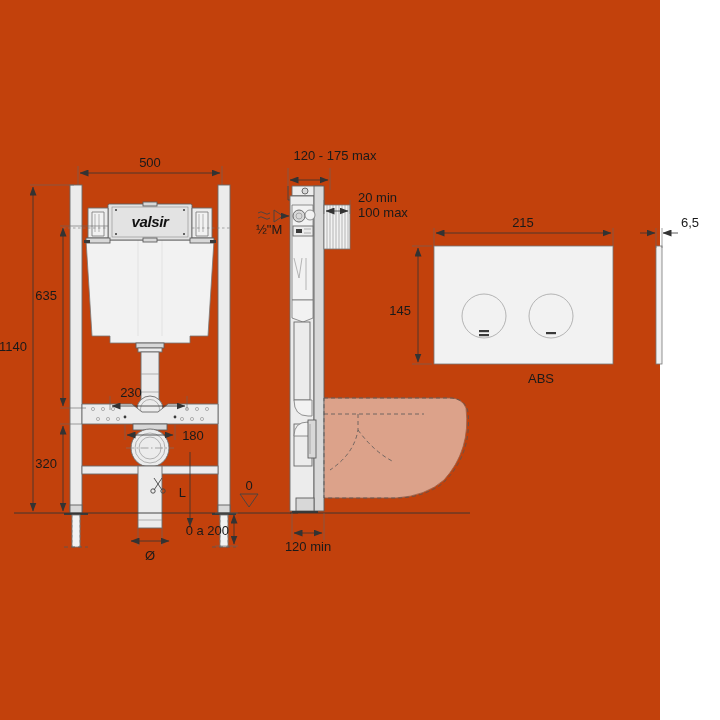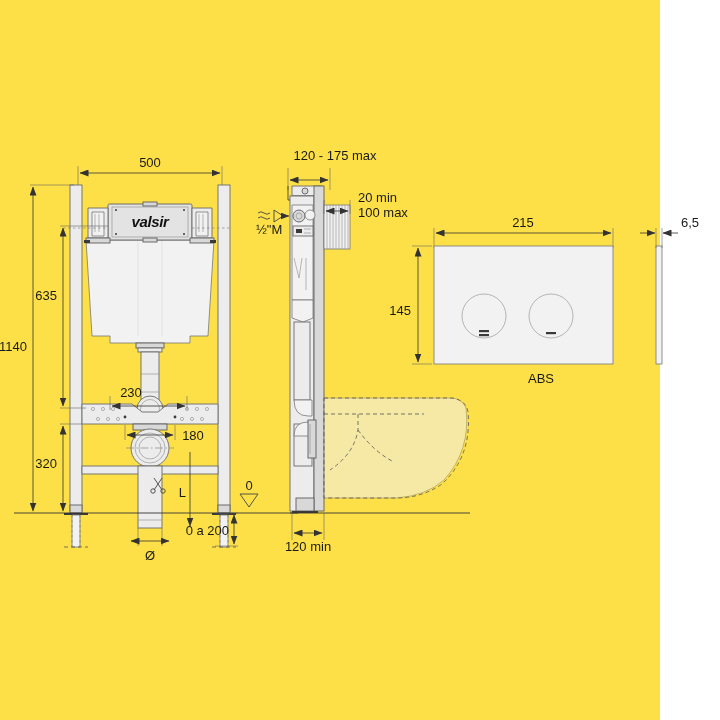--- a/index.html
+++ b/index.html
@@ -1,18 +1,18 @@
 <!DOCTYPE html>
 <html><head>
 <meta charset="utf-8">
 <style>
   html,body{margin:0;padding:0;background:#fff;}
   body{width:720px;height:720px;overflow:hidden;
        font-family:"Liberation Sans", sans-serif;}
-  #stage{position:relative;width:660px;height:720px;background:#fde047;}
+  #stage{position:relative;width:660px;height:720px;background:#c2410c;}
   svg{display:block;}
   .dimtext{font-family:"Liberation Sans", sans-serif;font-size:13px;fill:#1a1a1a;}
   .logotext{font-family:"Liberation Sans", sans-serif;font-size:15px;font-weight:bold;
             font-style:italic;fill:#111;letter-spacing:-0.4px;}
   .dimline{stroke:#333;stroke-width:0.8;fill:none;}
   .extline{stroke:#666;stroke-width:0.6;fill:none;}
   .outline{stroke:#6b6b6b;stroke-width:0.9;fill:none;}
   .outline-d{stroke:#444;stroke-width:0.9;fill:none;}
   .thin{stroke:#8a8a8a;stroke-width:0.6;fill:none;}
   .fillA{fill:#ececec;stroke:#6b6b6b;stroke-width:0.9;}

